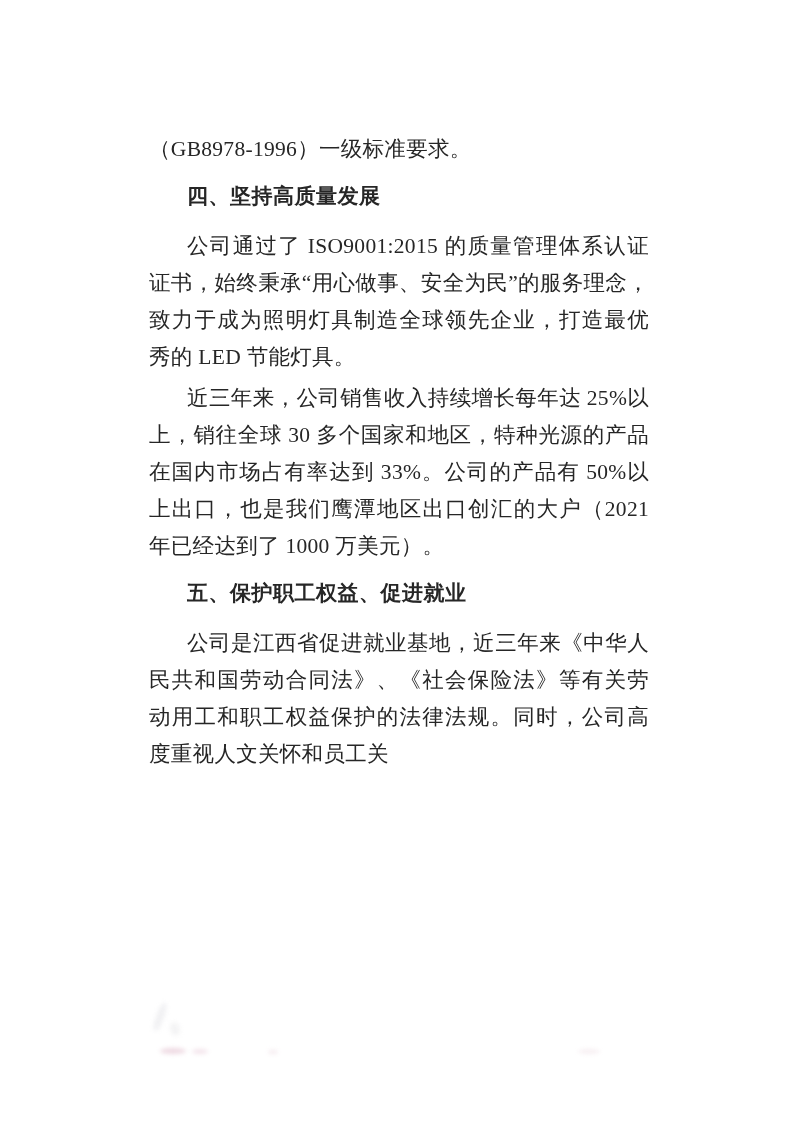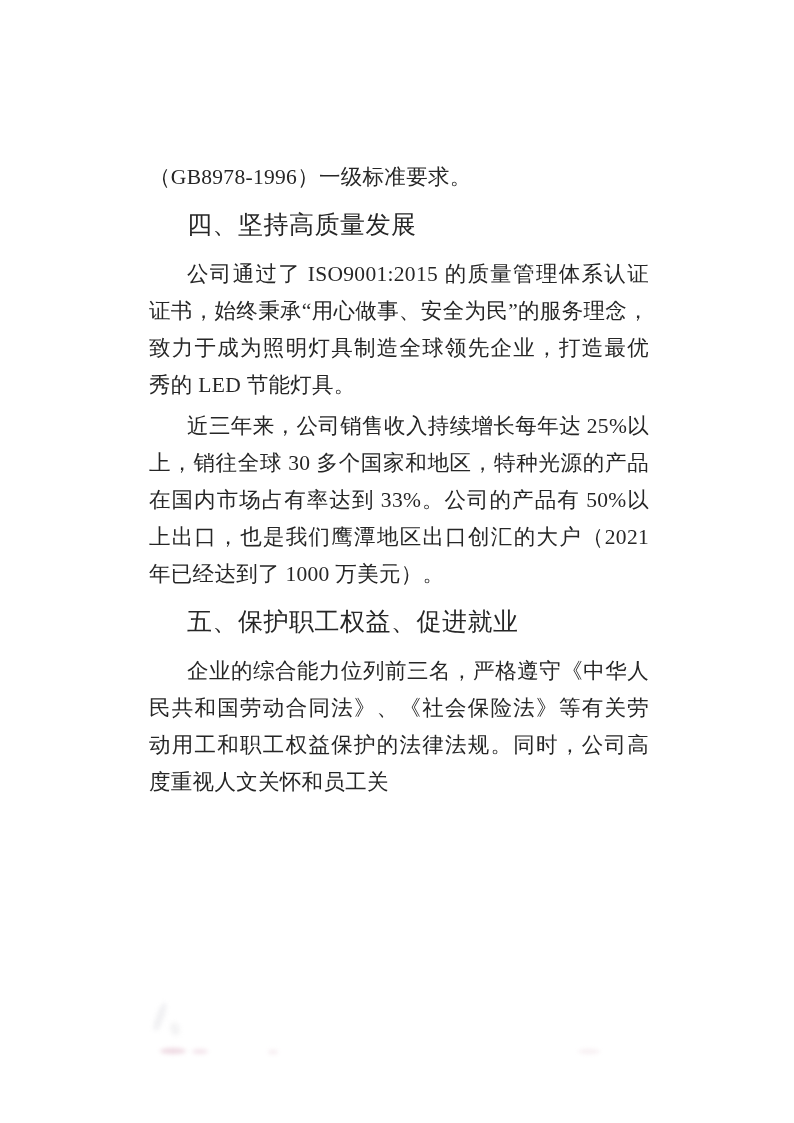--- a/index.html
+++ b/index.html
@@ -14,38 +14,37 @@
     background: #ffffff;
     overflow: hidden;
     font-family: "Liberation Serif", "DejaVu Serif", serif;
     color: #262626;
   }
   .content {
     position: absolute;
     left: 149px;
     top: 131px;
     width: 500px;
-    margin-top: 28px;
   }
   .para {
     font-size: 21.5px;
     line-height: 37px;
     text-align: justify;
     text-indent: 38px;
     letter-spacing: 0.3px;
     margin: 0 0 4px 0;
     word-break: break-all;
   }
   .para.no-indent {
     text-indent: 0;
   }
   .heading {
-    font-size: 25px;
+    font-size: 21px;
     line-height: 37px;
-    font-weight: 400;
+    font-weight: 700;
     text-indent: 38px;
     letter-spacing: 0.5px;
     margin: 10px 0 13px 0;
   }
   
   .smudge {
     position: absolute;
     border-radius: 50%;
     filter: blur(2px);
   }
@@ -59,21 +58,21 @@
 </head>
 <body>
 
 <div class="page">
   <div class="content">
     <p class="para no-indent">（GB8978-1996）一级标准要求。</p>
     <div class="heading">四、坚持高质量发展</div>
     <p class="para">公司通过了 ISO9001:2015 的质量管理体系认证证书，始终秉承“用心做事、安全为民”的服务理念，致力于成为照明灯具制造全球领先企业，打造最优秀的 LED 节能灯具。</p>
     <p class="para">近三年来，公司销售收入持续增长每年达 25%以上，销往全球 30 多个国家和地区，特种光源的产品在国内市场占有率达到 33%。公司的产品有 50%以上出口，也是我们鹰潭地区出口创汇的大户（2021 年已经达到了 1000 万美元）。</p>
     <div class="heading">五、保护职工权益、促进就业</div>
-    <p class="para">企业的综合能力位列前三名，严格遵守《中华人民共和国劳动合同法》、《社会保险法》等有关劳动用工和职工权益保护的法律法规。同时，公司高度重视人文关怀和员工关</p>
+    <p class="para">公司是江西省促进就业基地，近三年来《中华人民共和国劳动合同法》、《社会保险法》等有关劳动用工和职工权益保护的法律法规。同时，公司高度重视人文关怀和员工关</p>
   </div>
 
   <div class="smudge s1"></div>
   <div class="smudge s2"></div>
   <div class="smudge s3"></div>
   <div class="smudge s4"></div>
   <div class="smudge s5"></div>
   <div class="smudge s6"></div>
 </div>
 

